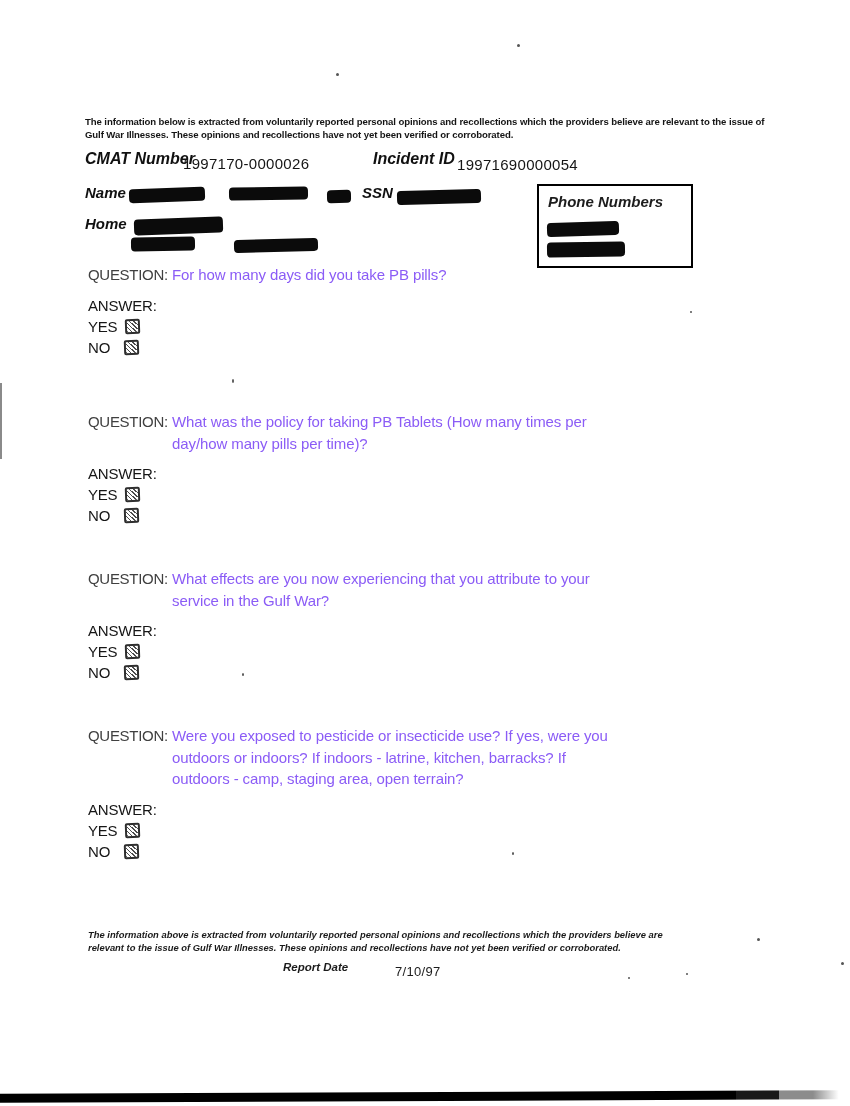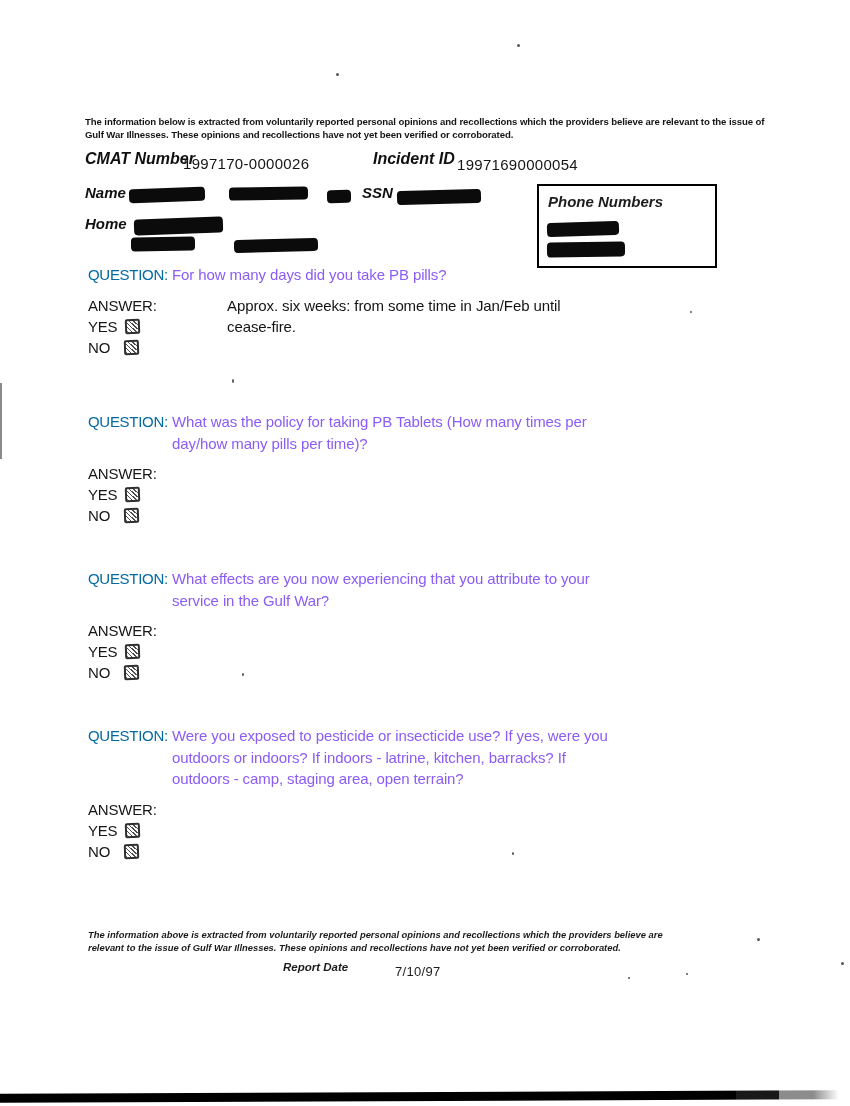--- a/index.html
+++ b/index.html
@@ -16,27 +16,26 @@
     letter-spacing:-0.1px;
   }
   .field-label{font-weight:bold;font-style:italic;font-size:16px;color:#111;}
   .field-value{font-size:15px;color:#151515;letter-spacing:0.3px;}
   
   .redact{position:absolute;background:#0b0b0b;border-radius:4px;}
   
   .phone-box{
     left:537px;top:184px;width:152px;height:80px;
     border:2px solid #000;
-    padding-left:24px;
   }
   .phone-box .title{position:absolute;left:9px;top:7px;font-weight:bold;font-style:italic;font-size:15px;}
   
   .qa-block{position:absolute;left:88px;width:530px;}
   .q-row{display:flex;}
-  .q-label{flex:none;width:84px;font-size:15px;color:#0369a1;letter-spacing:-0.3px;}
+  .q-label{flex:none;width:84px;font-size:15px;color:#404040;letter-spacing:-0.3px;}
   .q-text{width:442px;font-size:15px;line-height:21.5px;letter-spacing:-0.1px;color:#8b5cf6;}
   .answer-area{display:flex;margin-top:9px;}
   .left-col{flex:none;width:139px;}
   .lc-row{height:21px;font-size:15px;letter-spacing:-0.2px;display:flex;align-items:center;color:#161616;}
   .cb{
     display:inline-block;width:11px;height:11px;margin-left:8px;
     border:2px solid #2e2e2e;border-radius:2px;
     background-image:repeating-linear-gradient(45deg,rgba(45,45,45,.85) 0 1px,transparent 1px 3px);
     transform:rotate(-2deg);
   }
@@ -98,21 +97,20 @@
         <div class="lc-row">ANSWER:</div>
         <div class="lc-row">
             <span>YES</span>
             <span class="cb"></span>
           </div>
         <div class="lc-row">
             <span>NO</span>
             <span class="cb no"></span>
           </div>
       </div>
-      <div class="a-text">Approx. six weeks:  from some time in Jan/Feb until cease-fire.</div>
     </div>
   </div>
 
   <div class="qa-block" style="top:413px;">
     <div class="q-row">
       <span class="q-label">QUESTION:</span>
       <div class="q-text" style="margin-top:-2px;">What was the policy for taking PB Tablets (How many times per day/how many pills per time)?</div>
     </div>
     <div class="answer-area">
       <div class="left-col">

